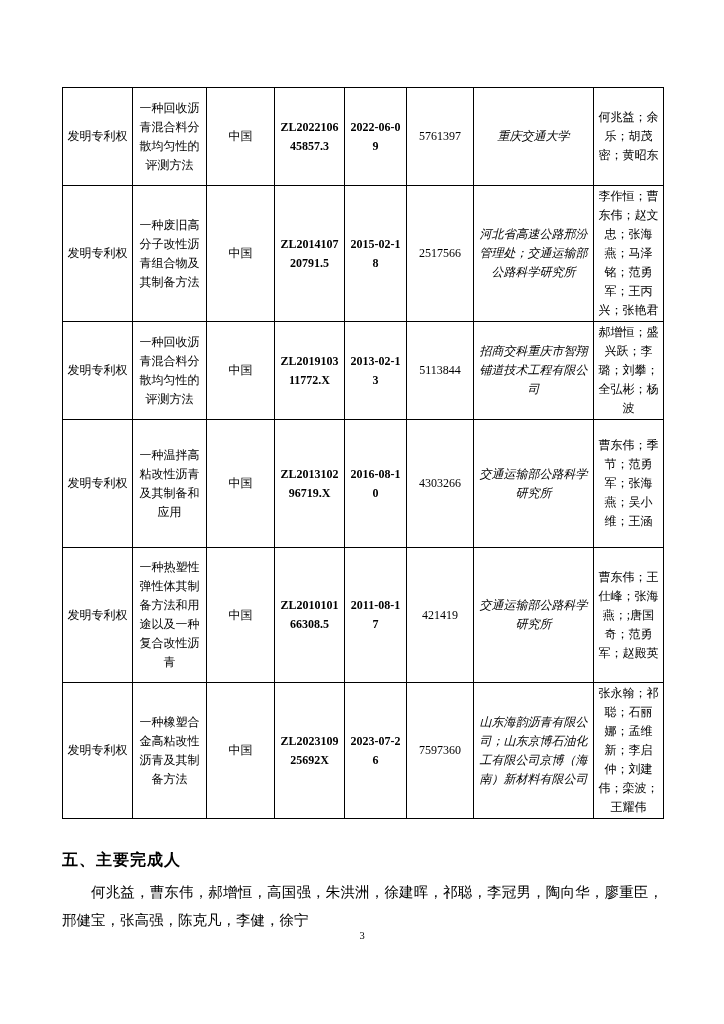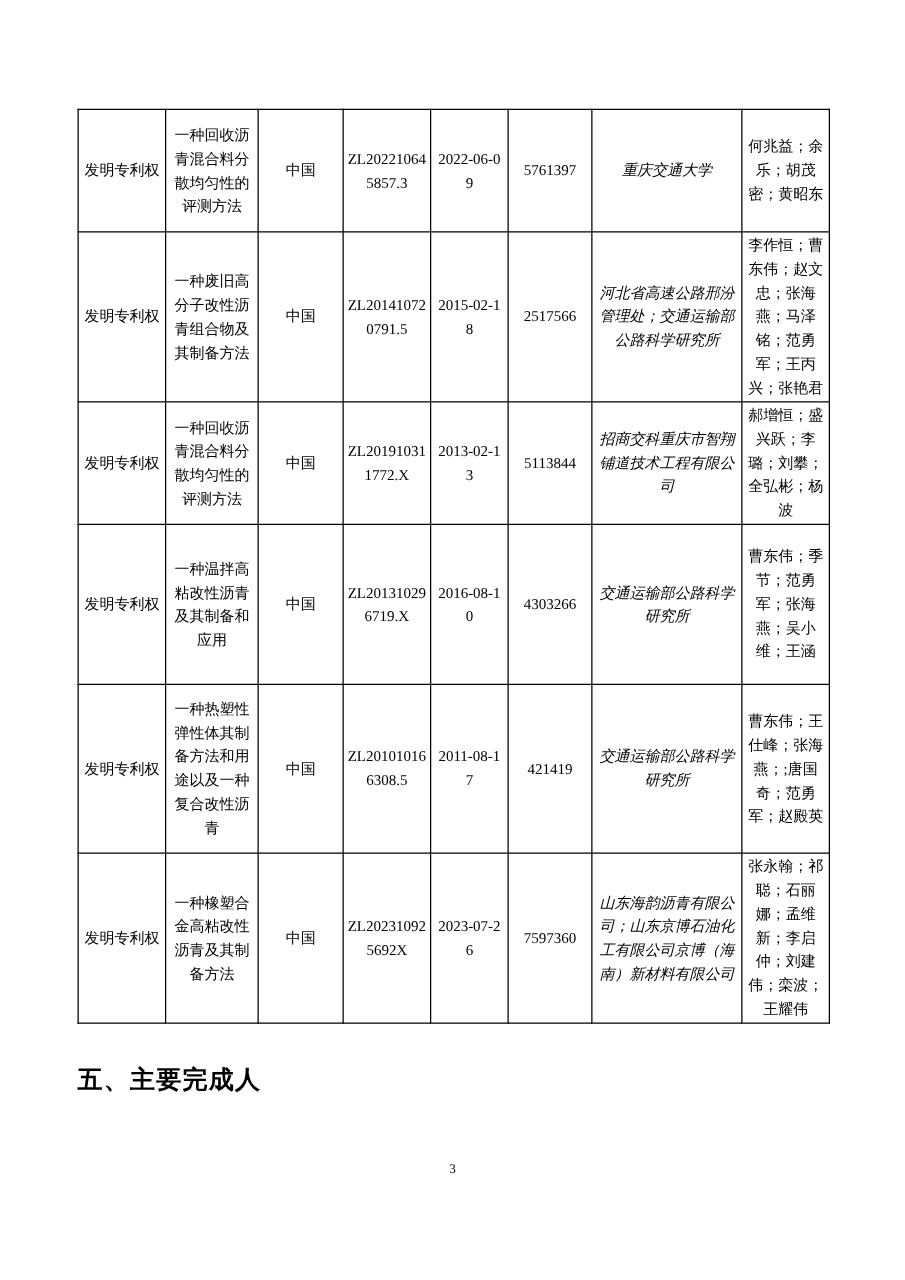--- a/index.html
+++ b/index.html
@@ -30,27 +30,27 @@
     vertical-align: middle;
     font-size: 12px;
     line-height: 19px;
     padding: 1px 3px;
     word-break: break-all;
     overflow: hidden;
   }
   td.c-type    { padding: 1px 2px; }
   td.c-title   { padding: 1px 3px; }
   td.c-org     { padding: 1px 6px; font-style: italic; }
-  td.c-patno, td.c-date { font-size: 12px; }
+  td.c-patno, td.c-date { font-size: 12px; font-weight: bold; }
   .section-heading {
     position: absolute;
     left: 62px;
     top: 850px;
     width: 601px;
-    font-size: 20px;
+    font-size: 16px;
     font-weight: bold;
     letter-spacing: 1px;
   }
   .section-body {
     position: absolute;
     left: 62px;
     top: 878px;
     width: 601px;
     font-size: 14.5px;
     line-height: 28px;
@@ -141,16 +141,17 @@
       <td class="c-date">2023-07-26</td>
       <td class="c-cert">7597360</td>
       <td class="c-org">山东海韵沥青有限公司；山东京博石油化工有限公司京博（海南）新材料有限公司</td>
       <td class="c-people">张永翰；祁聪；石丽娜；孟维新；李启仲；刘建伟；栾波；王耀伟</td>
     </tr>
       </tbody>
   </table>
 
   <div class="section-heading">五、主要完成人</div>
 
+  <div class="section-body">何兆益，曹东伟，郝增恒，高国强，朱洪洲，徐建晖，祁聪，李冠男，陶向华，廖重臣，邢健宝，张高强，陈克凡，李健，徐宁</div>
 
   <div class="page-number">3</div>
 
 </div>
 
 </body></html>

